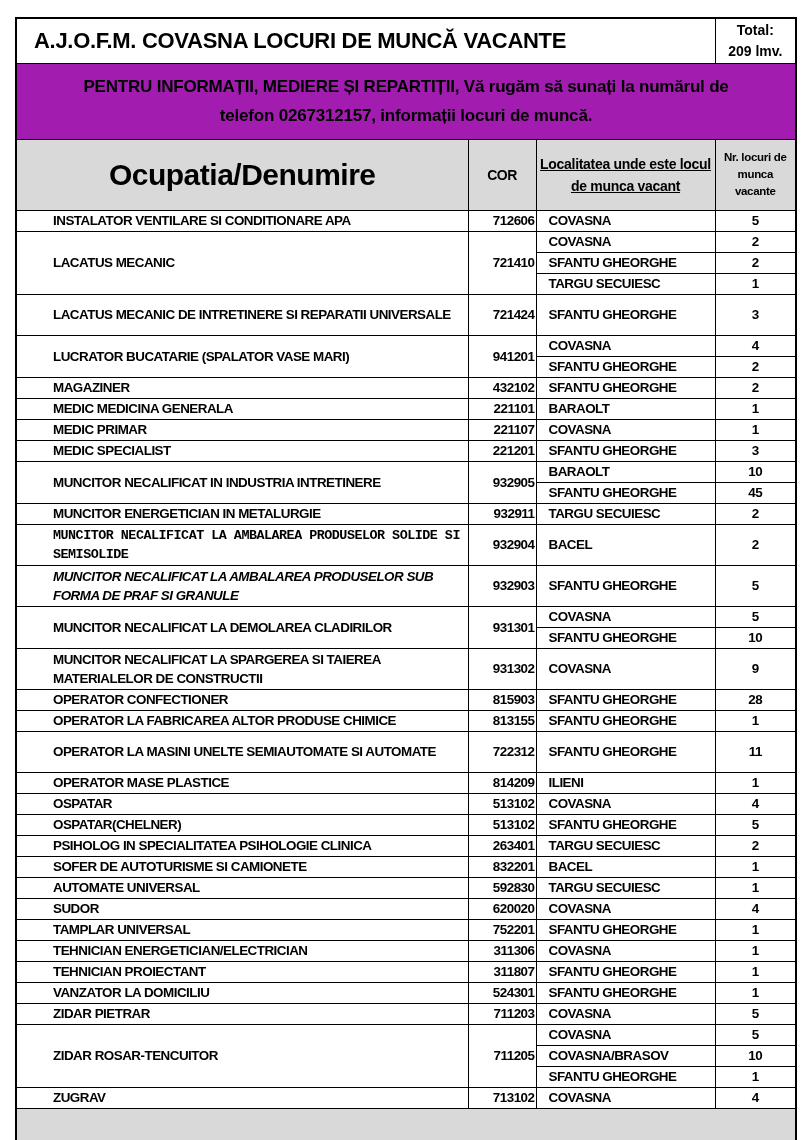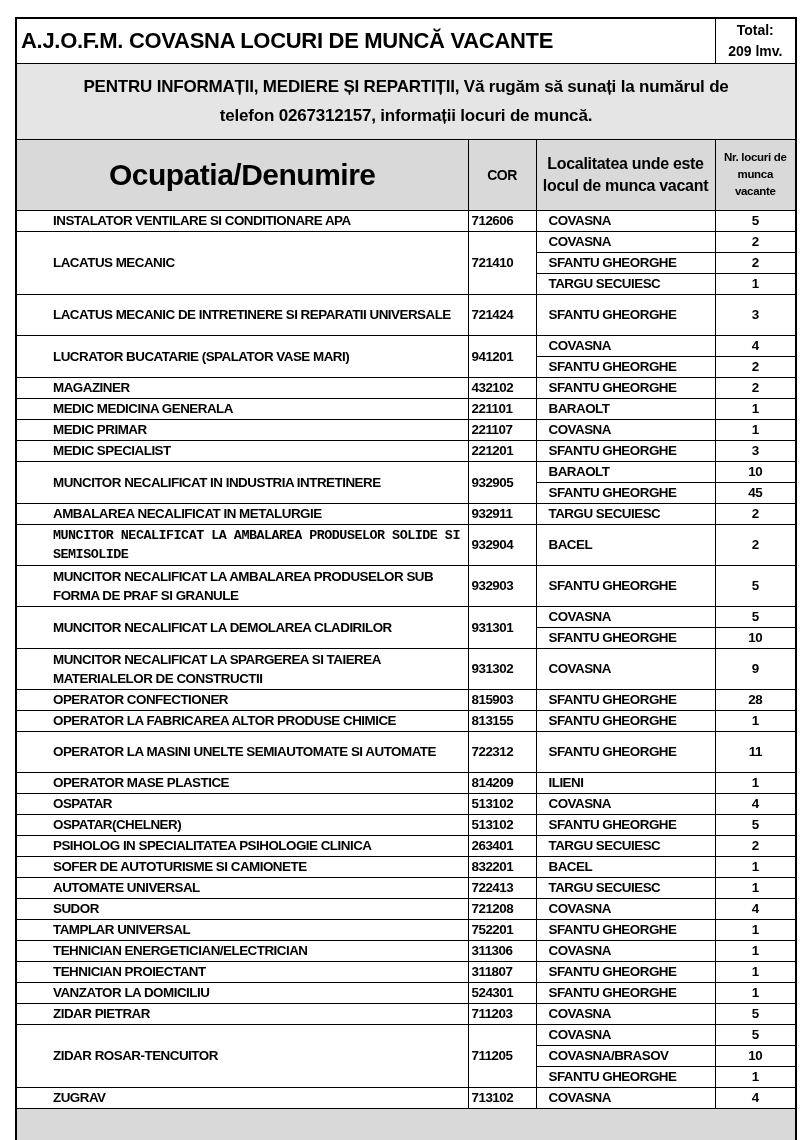--- a/index.html
+++ b/index.html
@@ -3,32 +3,32 @@
 <meta charset="utf-8">
 <style>
   html, body { margin:0; padding:0; background:#ffffff; }
   body { width:806px; height:1140px; position:relative; overflow:hidden;
          font-family:"Liberation Sans", "DejaVu Sans", sans-serif; color:#000; }
   .sheet { position:absolute; left:15px; top:17px; width:780px; }
   table { border-collapse:collapse; width:780px; table-layout:fixed; }
   td { border:1px solid #000; padding:0 3px; box-sizing:border-box; vertical-align:middle;
        font-weight:bold; font-size:13.4px; letter-spacing:-0.5px; white-space:nowrap; }
   col.c-name { width:452px; } col.c-cor { width:68px; } col.c-loc { width:179px; } col.c-cnt { width:81px; }
-  .title-cell { height:45px; font-size:22px; letter-spacing:-0.3px; padding-left:4px; border-width:2px 1px 1px 2px; }
+  .title-cell { height:45px; font-size:22px; letter-spacing:-0.3px; padding-left:17px; border-width:2px 1px 1px 2px; }
   .total-cell { text-align:center; font-size:14px; line-height:21px; letter-spacing:0; white-space:normal; border-width:2px 2px 1px 1px; }
-  .info-cell { background:#e5e5e5; height:76px; text-align:center; font-size:17px; line-height:29px;
+  .info-cell { background:#a21caf; height:76px; text-align:center; font-size:17px; line-height:29px;
                white-space:normal; letter-spacing:-0.2px; border-left-width:2px; border-right-width:2px; }
   .hdr td { background:#d9d9d9; text-align:center; height:71px; white-space:normal; }
   .hdr .h-name { font-size:30px; letter-spacing:-0.5px; border-left-width:2px; }
   .hdr .h-cor { font-size:14px; }
-  .hdr .h-loc { font-size:16px; line-height:22px; letter-spacing:-0.3px; }
+  .hdr .h-loc { font-size:14px; line-height:22px; letter-spacing:-0.3px;text-decoration:underline; }
   .hdr .h-cnt { font-size:11.5px; line-height:17px; letter-spacing:-0.3px; border-right-width:2px; }
   tr.r td { height:21px; line-height:19px; }
   td.name { white-space:normal; line-height:20px; border-left-width:2px;padding-left:36px; }
-  td.cor { padding-right:1px; }
+  td.cor { text-align:right; padding-right:1px; }
   td.loc { padding-left:12px; }
   td.cnt { text-align:center; border-right-width:2px; }
   .footer-cell { background:#d9d9d9; height:42px; border-width:1px 2px 0 2px; }
 </style>
 </head>
 <body>
 
 <div class="sheet">
   <table>
     <colgroup>
@@ -121,33 +121,33 @@
           <td class="name" rowspan="2">MUNCITOR NECALIFICAT IN INDUSTRIA INTRETINERE</td>
           <td class="cor" rowspan="2">932905</td>
           <td class="loc">BARAOLT</td>
           <td class="cnt">10</td>
         </tr>
         <tr class="r">
           <td class="loc">SFANTU GHEORGHE</td>
           <td class="cnt">45</td>
         </tr>
         <tr class="r">
-          <td class="name" rowspan="1">AMBALAREA NECALIFICAT IN METALURGIE</td>
+          <td class="name" rowspan="1">MUNCITOR ENERGETICIAN IN METALURGIE</td>
           <td class="cor" rowspan="1">932911</td>
           <td class="loc">TARGU SECUIESC</td>
           <td class="cnt">2</td>
         </tr>
         <tr class="r">
           <td class="name" rowspan="1" style="height: 41px; font-family: Liberation Mono, monospace;">MUNCITOR NECALIFICAT LA AMBALAREA PRODUSELOR SOLIDE SI SEMISOLIDE</td>
           <td class="cor" rowspan="1">932904</td>
           <td class="loc">BACEL</td>
           <td class="cnt">2</td>
         </tr>
         <tr class="r">
-          <td class="name" rowspan="1" style="height: 41px;">MUNCITOR NECALIFICAT LA AMBALAREA PRODUSELOR SUB FORMA DE PRAF SI GRANULE</td>
+          <td class="name" rowspan="1" style="height: 41px; font-style: italic;">MUNCITOR NECALIFICAT LA AMBALAREA PRODUSELOR SUB FORMA DE PRAF SI GRANULE</td>
           <td class="cor" rowspan="1">932903</td>
           <td class="loc">SFANTU GHEORGHE</td>
           <td class="cnt">5</td>
         </tr>
         <tr class="r">
           <td class="name" rowspan="2">MUNCITOR NECALIFICAT LA DEMOLAREA CLADIRILOR</td>
           <td class="cor" rowspan="2">931301</td>
           <td class="loc">COVASNA</td>
           <td class="cnt">5</td>
         </tr>
@@ -204,27 +204,27 @@
           <td class="cnt">2</td>
         </tr>
         <tr class="r">
           <td class="name" rowspan="1">SOFER DE AUTOTURISME SI CAMIONETE</td>
           <td class="cor" rowspan="1">832201</td>
           <td class="loc">BACEL</td>
           <td class="cnt">1</td>
         </tr>
         <tr class="r">
           <td class="name" rowspan="1">AUTOMATE UNIVERSAL</td>
-          <td class="cor" rowspan="1">722413</td>
+          <td class="cor" rowspan="1">592830</td>
           <td class="loc">TARGU SECUIESC</td>
           <td class="cnt">1</td>
         </tr>
         <tr class="r">
           <td class="name" rowspan="1">SUDOR</td>
-          <td class="cor" rowspan="1">721208</td>
+          <td class="cor" rowspan="1">620020</td>
           <td class="loc">COVASNA</td>
           <td class="cnt">4</td>
         </tr>
         <tr class="r">
           <td class="name" rowspan="1">TAMPLAR UNIVERSAL</td>
           <td class="cor" rowspan="1">752201</td>
           <td class="loc">SFANTU GHEORGHE</td>
           <td class="cnt">1</td>
         </tr>
         <tr class="r">

